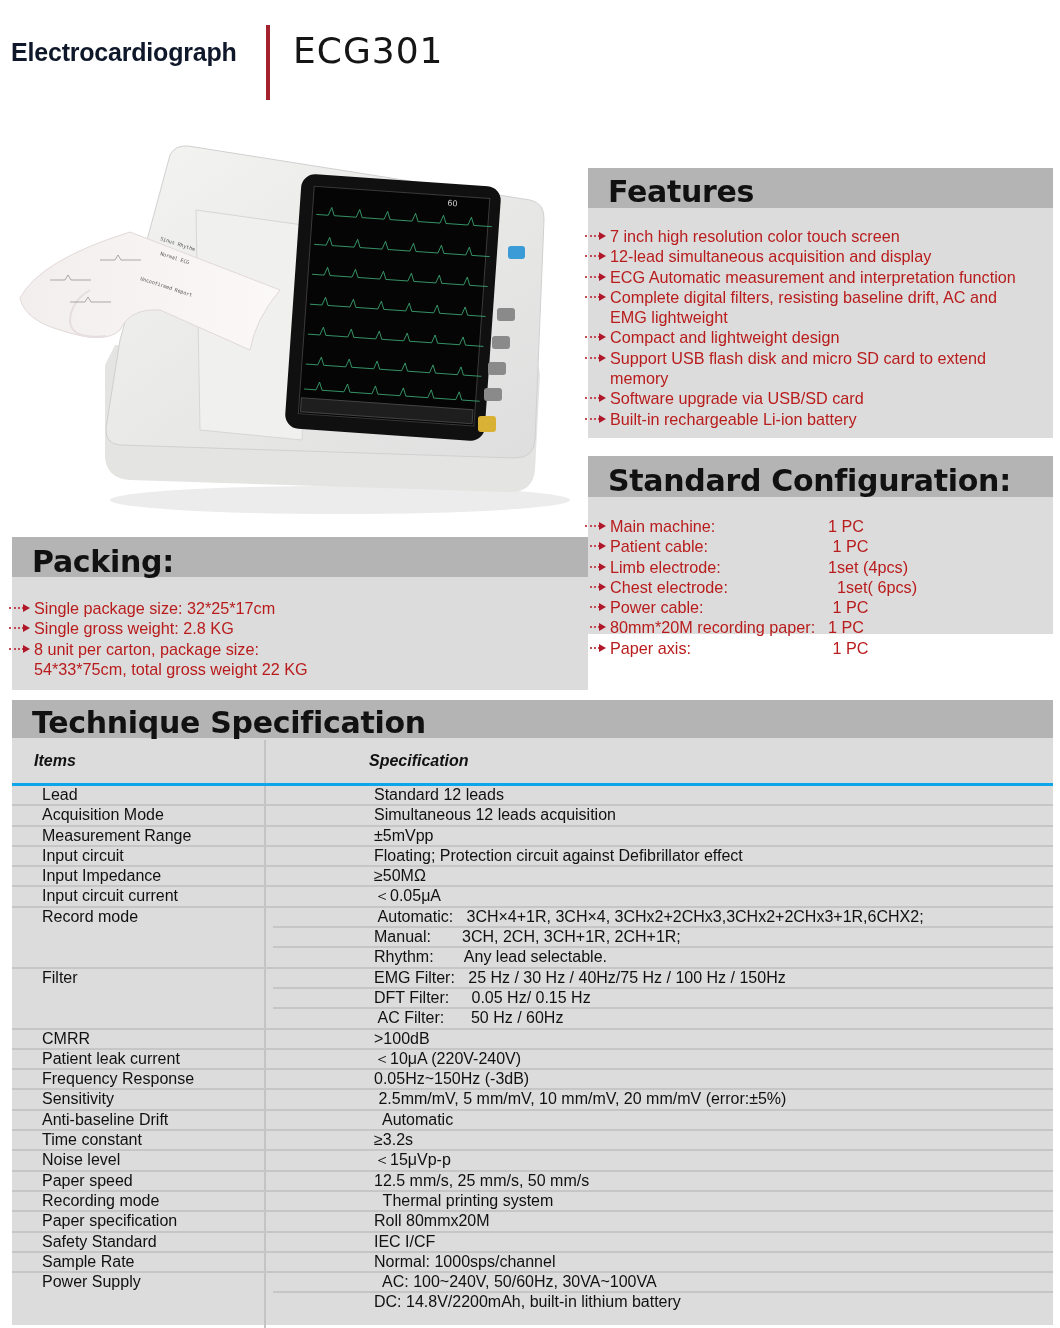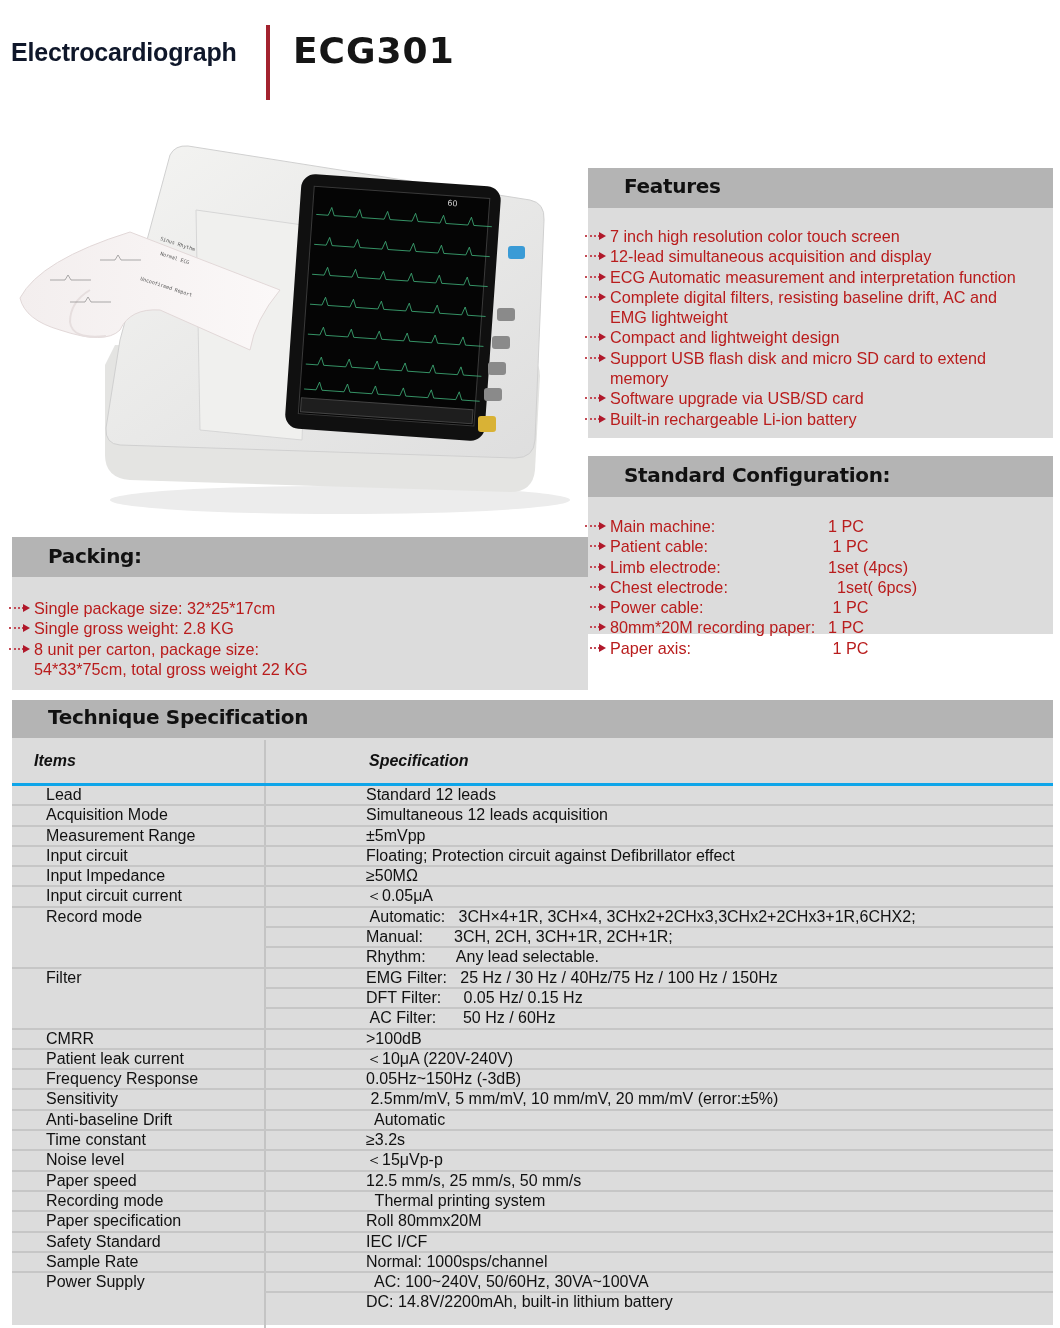--- a/index.html
+++ b/index.html
@@ -2,45 +2,45 @@
 <html><head>
 <meta charset="utf-8">
 <style>
   * { box-sizing: border-box; margin: 0; padding: 0; }
   html, body { width: 1060px; height: 1328px; background: #ffffff; overflow: hidden; }
   body { position: relative; font-family: "Liberation Sans", sans-serif; color: #111; }
 
   
   .brand-title { position: absolute; left: 11px; top: 38px; font-family: "Liberation Sans", sans-serif; font-weight: bold; font-size: 25px; color: #0f172a; letter-spacing: -0.2px; }
   .brand-divider { position: absolute; left: 266px; top: 25px; width: 4px; height: 75px; background: #a3222e; }
-  .model-name { position: absolute; left: 293px; top: 30px; font-family: "DejaVu Sans", sans-serif; font-weight: 700; font-size: 36px; color: #151515; letter-spacing: 1px; }
+  .model-name { position: absolute; left: 293px; top: 30px; font-family: "DejaVu Sans", sans-serif; font-weight: 400; font-size: 36px; color: #151515; letter-spacing: 1px; }
 
   
   .panel { position: absolute; background: #dcdcdc; }
   .panel-header { position: absolute; left: 0; right: 0; top: 0; background: #b4b4b4; }
-  .panel-header .h { position: absolute; left: 36px; font-family: "DejaVu Sans", sans-serif; font-weight: bold; font-size: 20px; color: #111; letter-spacing: -0.3px; }
+  .panel-header .h { position: absolute; left: 20px; font-family: "DejaVu Sans", sans-serif; font-weight: bold; font-size: 30px; color: #111; letter-spacing: -0.3px; }
 
   .bullet-list { position: absolute; list-style: none; }
   .bullet-list li { position: relative; font-size: 16.2px; line-height: 20.3px; color: #b91c1c; padding-left: 22px; }
   .bullet-icon { position: absolute; left: -3px; top: 6px; width: 22px; height: 8px; }
   .bullet-icon .dots { position: absolute; left: 0; top: 3px; width: 15px; height: 0; border-top: 2px dotted #c34a55; }
   .bullet-icon .tip { position: absolute; left: 14px; top: 0; width: 0; height: 0; border-top: 4px solid transparent; border-bottom: 4px solid transparent; border-left: 7px solid #b0182a; }
 
   .cfg-row { display: flex; }
   .cfg-row .k { width: 218px; }
   .cfg-row .v { white-space: pre; }
 
   
   .spec-table { position: absolute; left: 12px; top: 740px; width: 1041px; }
   .spec-head { position: relative; height: 46px; border-bottom: 3px solid #0ea5e9; }
   .spec-head .c1 { position: absolute; left: 22px; top: 12px; font-weight: bold; font-style: italic; font-size: 16px; }
   .spec-head .c2 { position: absolute; left: 357px; top: 12px; font-weight: bold; font-style: italic; font-size: 16px; }
   .col-divider { position: absolute; left: 252px; top: 0; bottom: 0; width: 2px; background: #c4c4c4; }
   .spec-row { position: relative; display: flex; border-bottom: 2px solid #c6c6c6; }
-  .spec-row .item { width: 253px; padding-left: 34px; font-size: 16px; line-height: 18.3px; }
+  .spec-row .item { width: 253px; padding-left: 22px; font-size: 16px; line-height: 18.3px; margin-left: 8px; }
   .spec-row .vals { flex: 1; }
   .spec-row .val { position: relative; font-size: 16px; line-height: 18.3px; padding-left: 101px; border-bottom: 2px solid #c6c6c6; white-space: pre; }
   .spec-row .val:last-child { border-bottom: none; }
   .spec-row.last { border-bottom: none; height: 56px; }
 
   
   .product { position: absolute; left: 10px; top: 140px; width: 575px; height: 395px; }
 </style>
 </head>
 <body>

